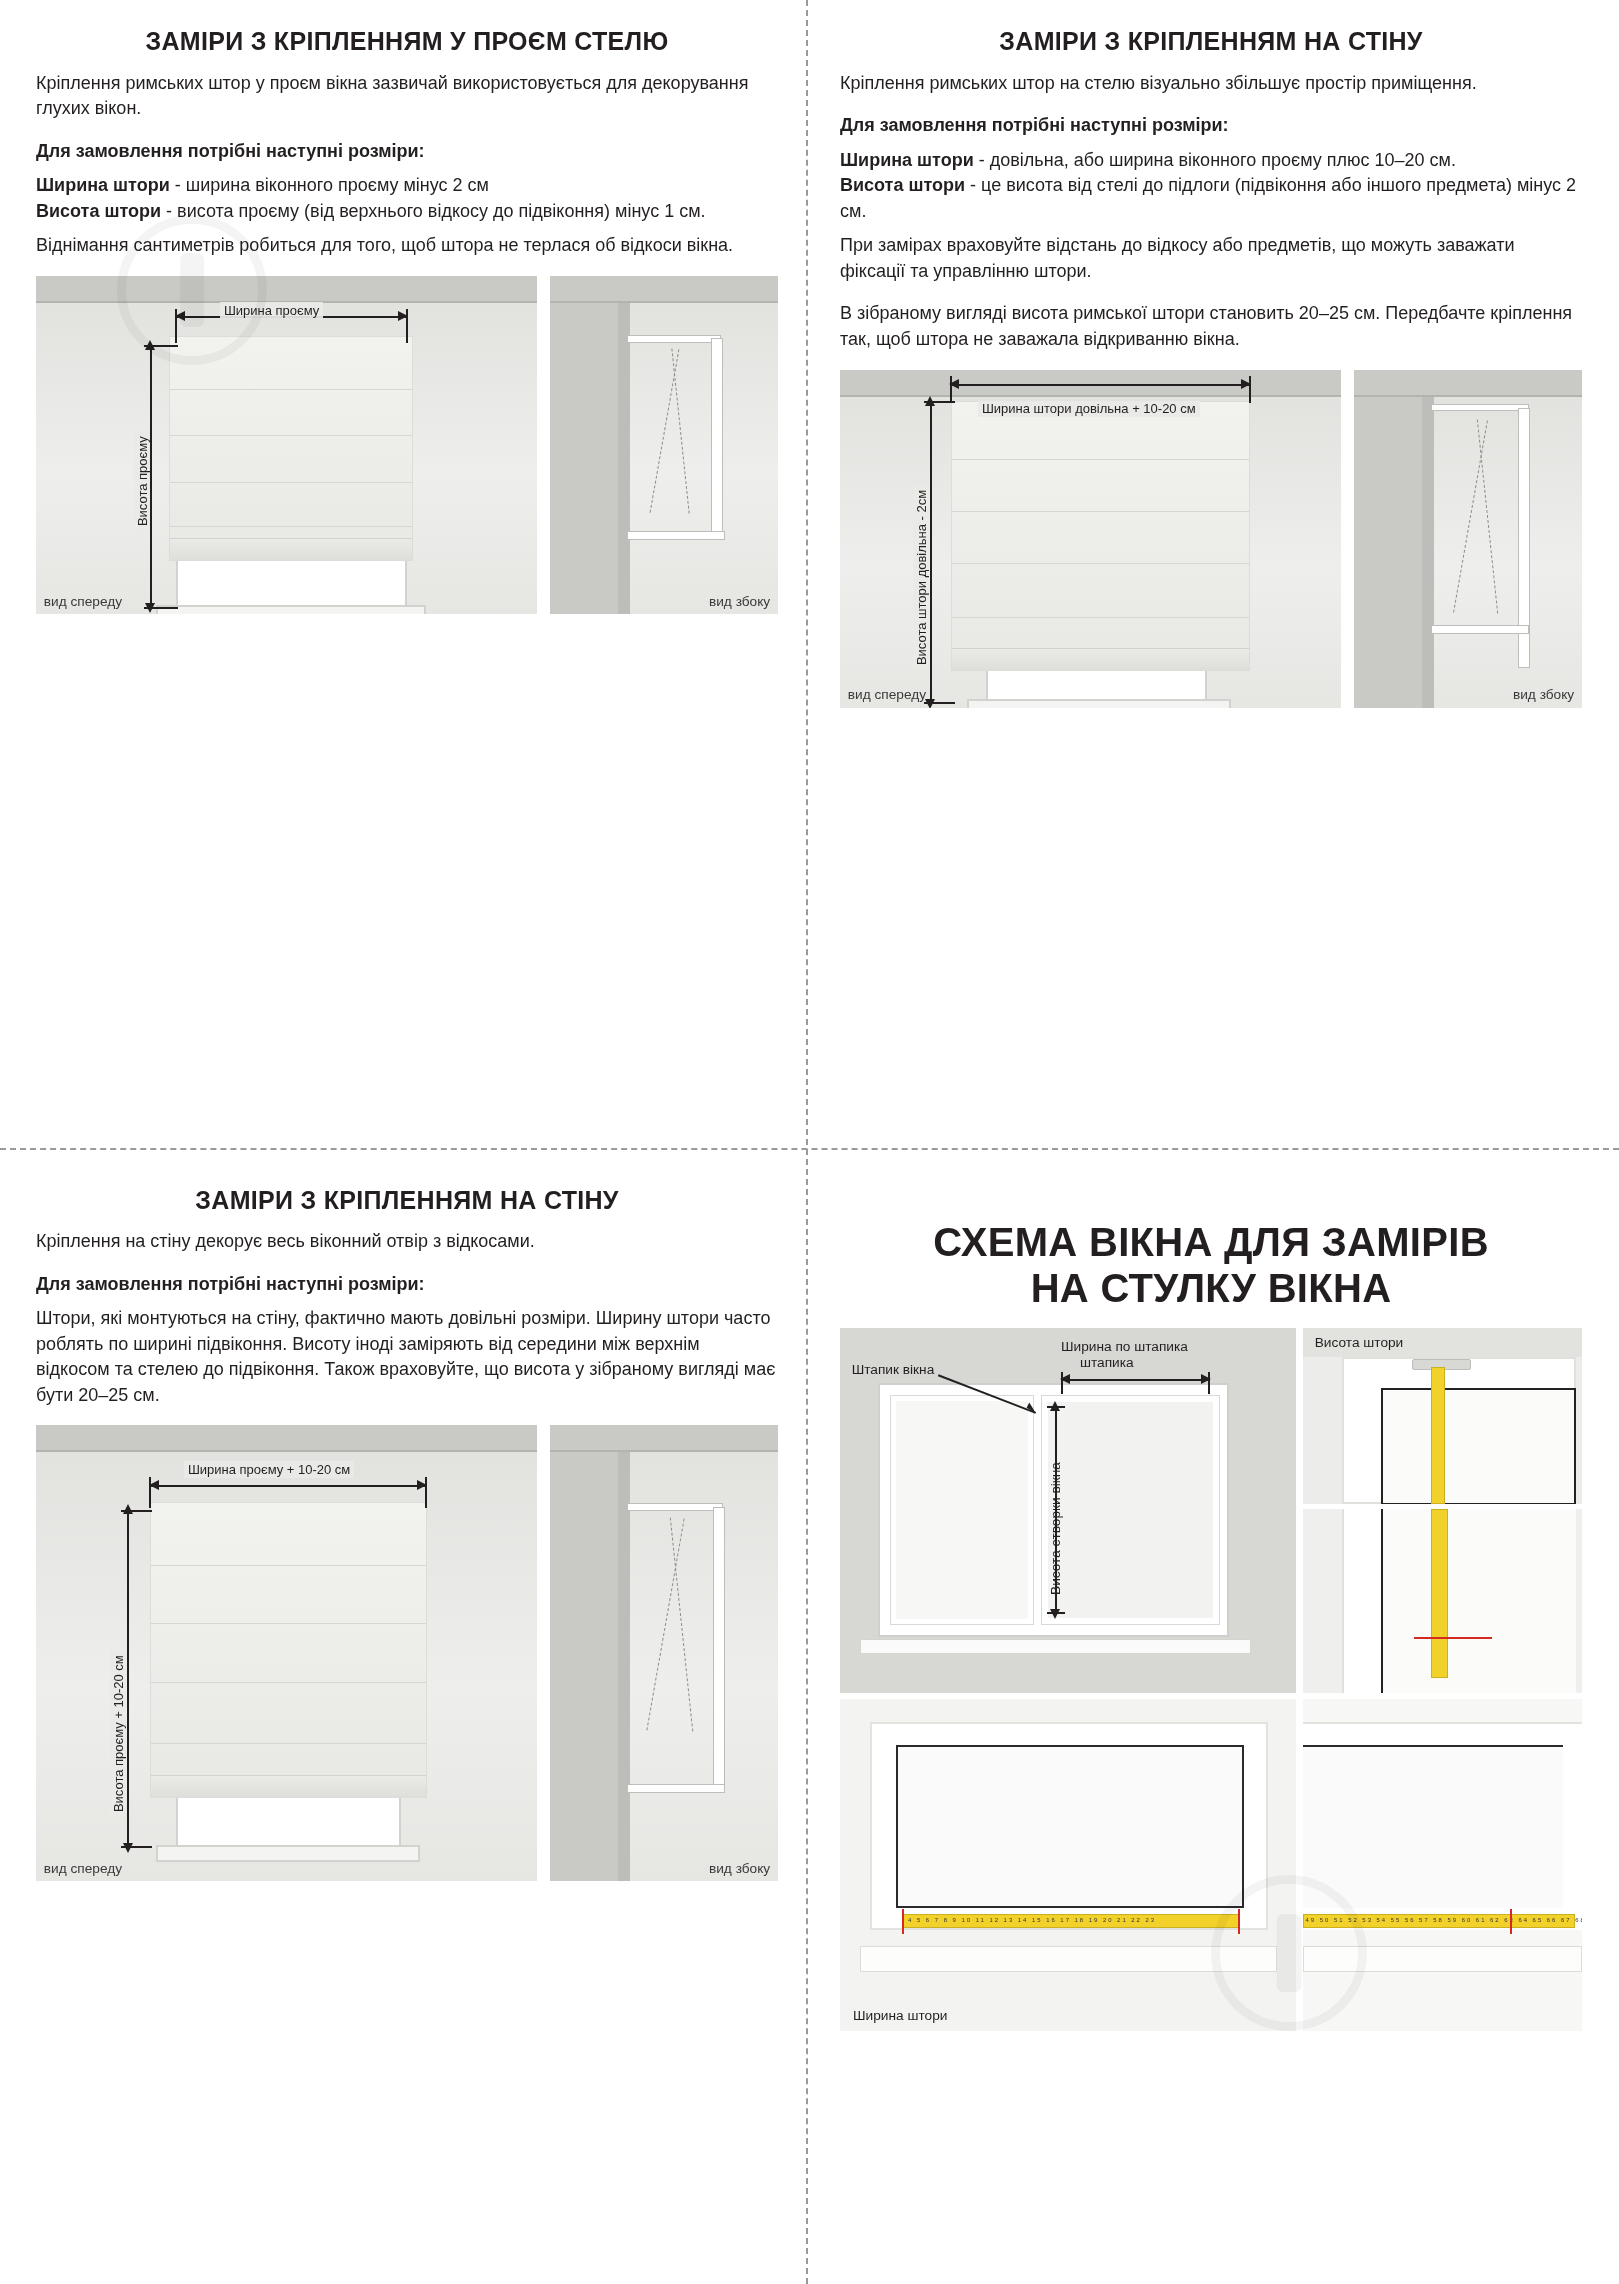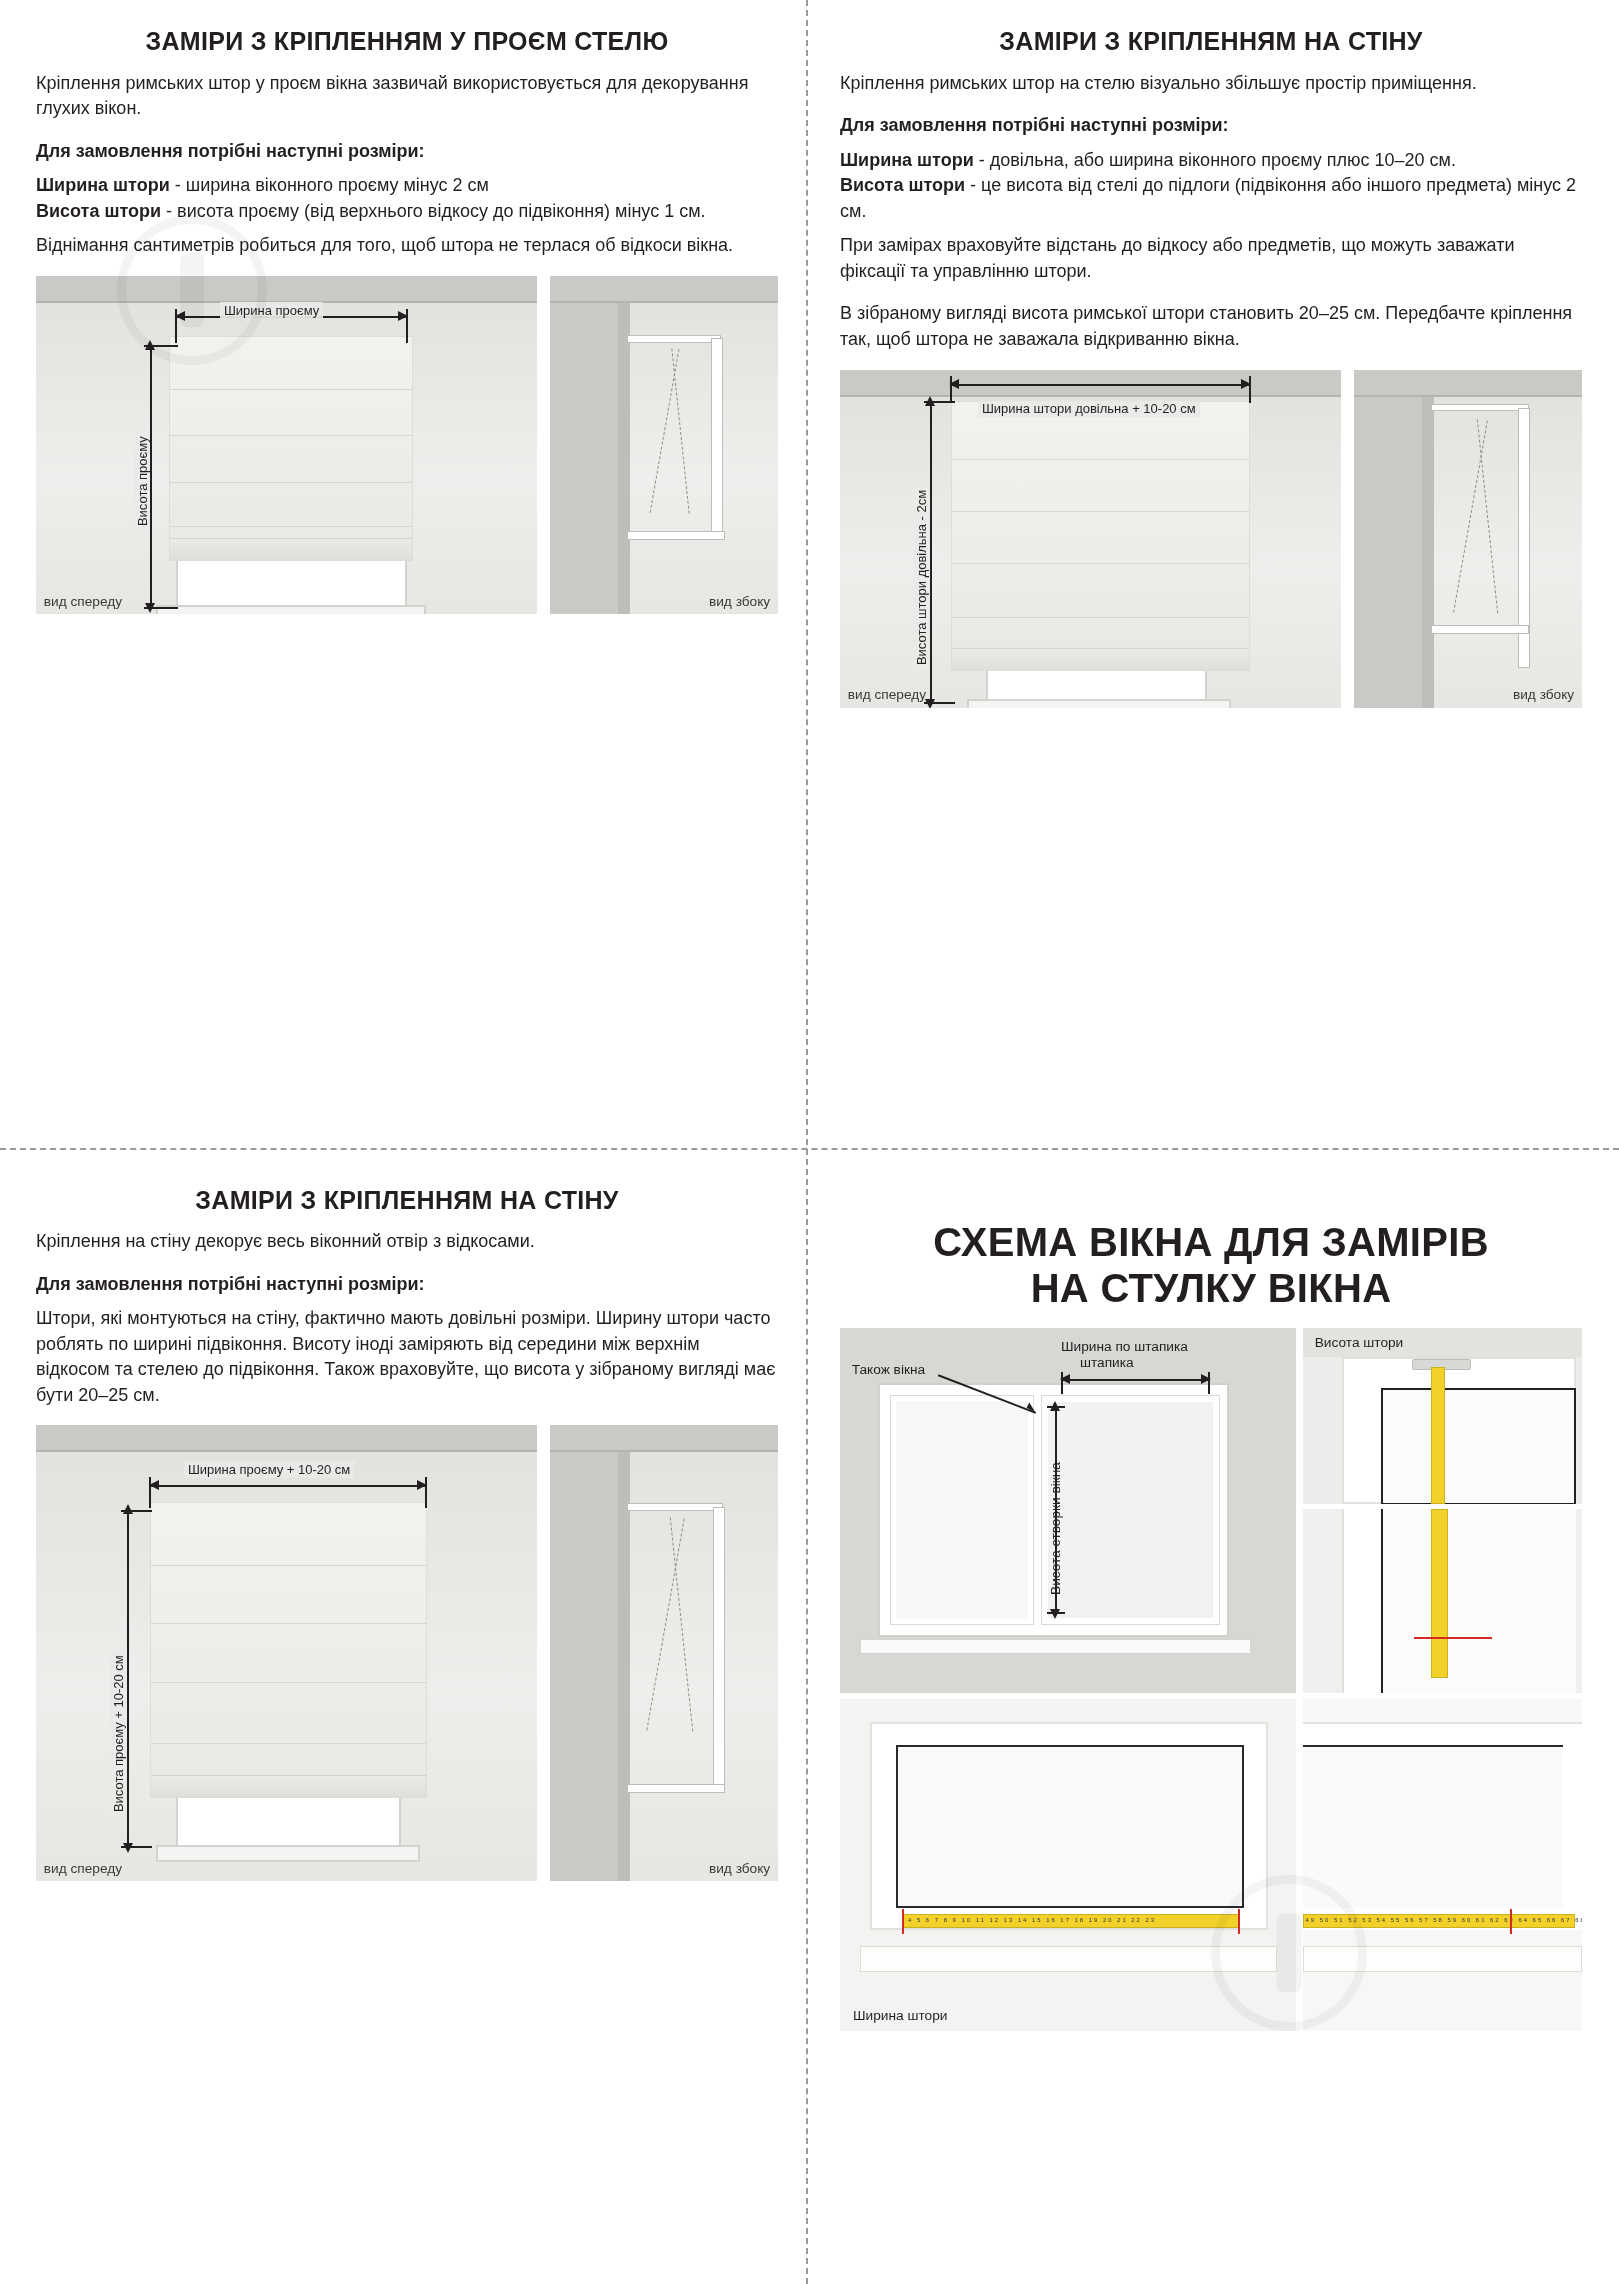--- a/index.html
+++ b/index.html
@@ -385,21 +385,21 @@
       <div class="sc-main">
 
         <div style="position:absolute; left:38px; top:55px; width:351px; height:254px; background:#ffffff; border:2px solid #cfcfcc;"></div>
 
         <div style="position:absolute; left:51px; top:68px; width:142px; height:228px; background:#f7f7f5; border:5.2px solid #ffffff; outline:1.3px solid #d9d9d6;"></div>
 
         <div style="position:absolute; left:202px; top:68px; width:177px; height:228px; background:#f2f2f0; border:6.5px solid #ffffff; outline:1.3px solid #d9d9d6;"></div>
 
         <div style="position:absolute; left:19.5px; top:311px; width:391px; height:15.6px; background:#fafafa; border:1.3px solid #d4d4d1;"></div>
 
-        <div class="sc-label" style="left:11.7px; top:34px;">Також вікна</div>
+        <div class="sc-label" style="left:11.7px; top:34px;">Штапик вікна</div>
         <svg style="position:absolute; left:98px; top:42px;" width="124" height="52" viewBox="0 0 190 80">
           <line x1="0" y1="8" x2="150" y2="66" stroke="#231f20" stroke-width="3"></line>
           <polygon points="150,66 136,58 140,50" fill="#231f20"></polygon>
         </svg>
 
         <div class="sc-label" style="left:221px; top:11.7px;">Ширина по штапика</div>
         <div class="sc-label" style="left:240px; top:27px;">штапика</div>
         <div class="dim-line dim-h" style="left:221px; top:51px; width:148px;"></div>
         <div class="arrow arr-left" style="left:220px; top:46px;"></div>
         <div class="arrow arr-right" style="left:361px; top:46px;"></div>

